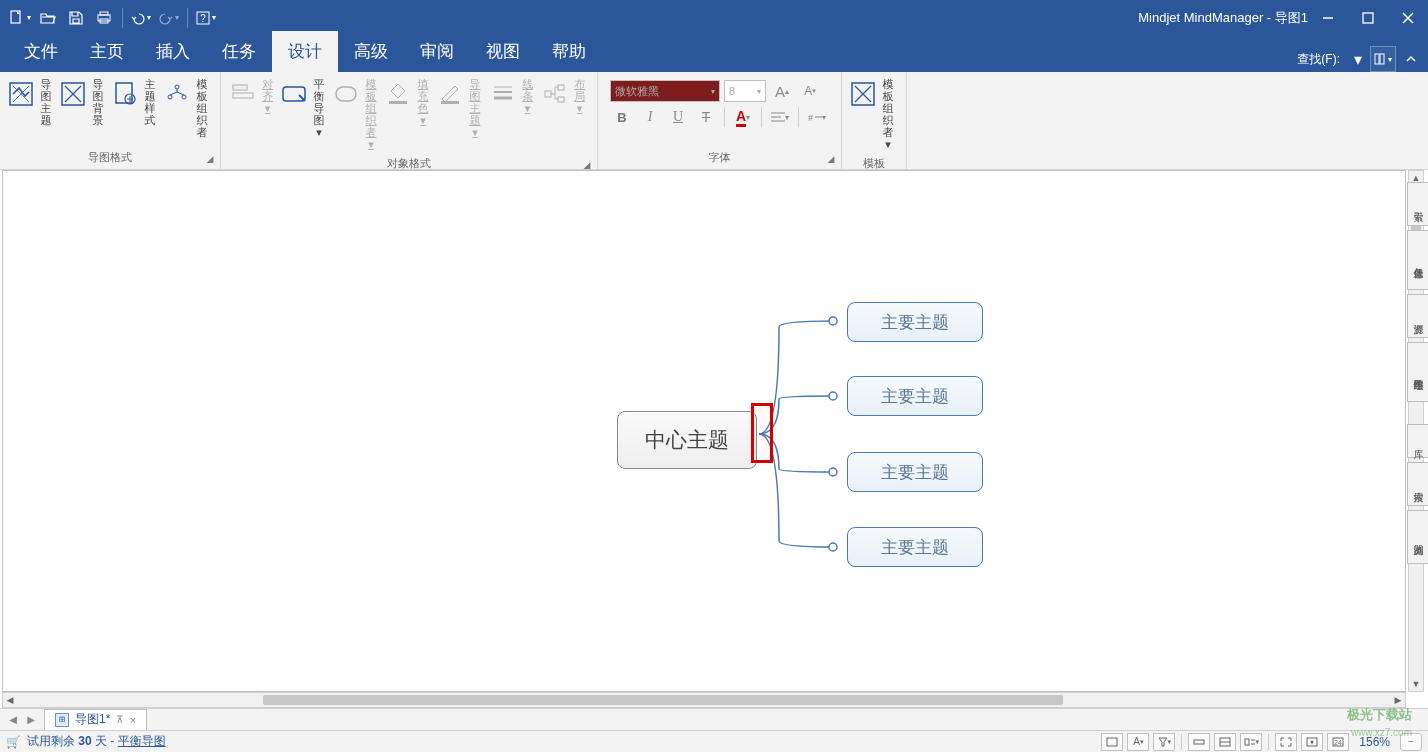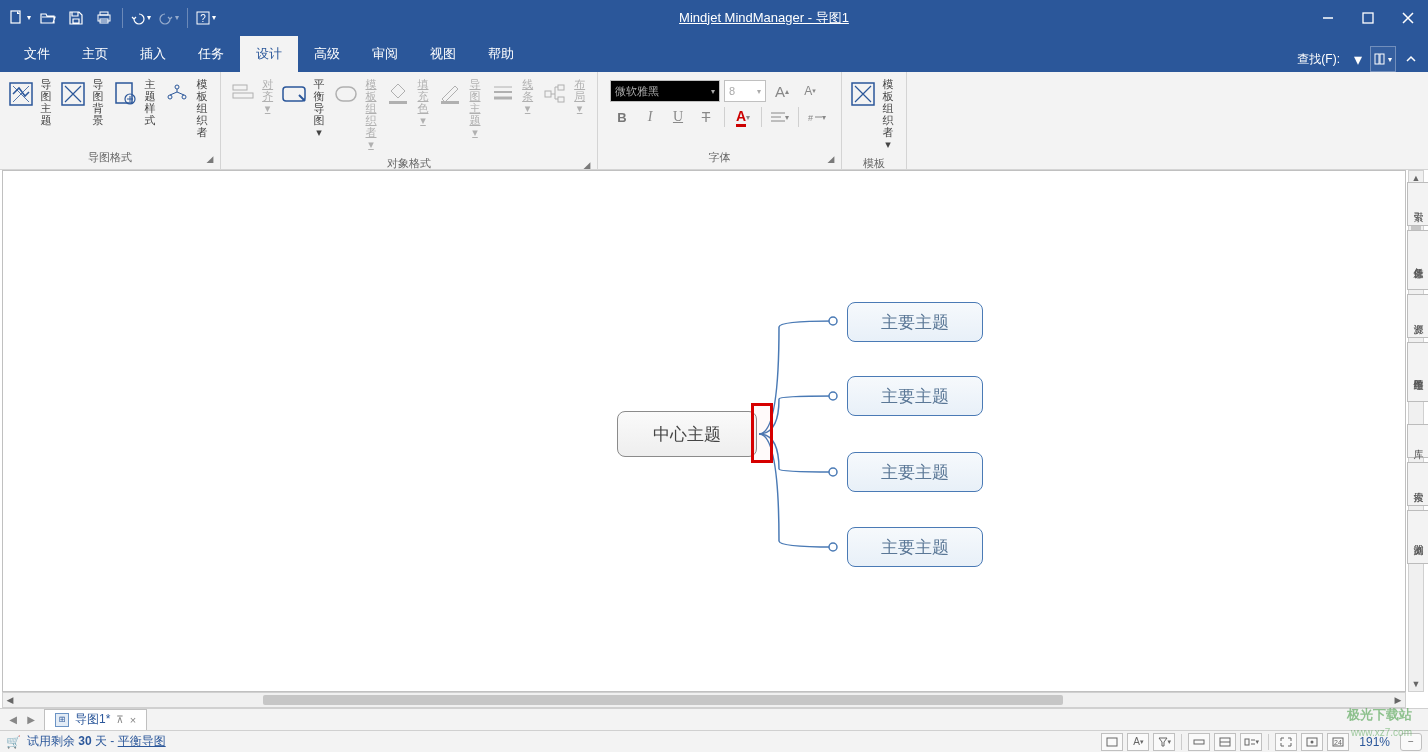--- a/index.html
+++ b/index.html
@@ -5,45 +5,45 @@
 * { margin: 0; padding: 0; box-sizing: border-box; font-family: "Microsoft YaHei", "微软雅黑", sans-serif; }
 body { background: #fff; overflow: hidden; width: 1428px; height: 752px; position: relative; }
 
 
 .titlebar { background: #2b579a; height: 35px; display: flex; align-items: center; color: #fff; font-size: 12px; }
 .titlebar-left { display: flex; align-items: center; gap: 0; padding-left: 6px; }
 .qat-btn { width: 28px; height: 28px; display: flex; align-items: center; justify-content: center; cursor: pointer; color: #fff; }
 .qat-sep { width: 1px; height: 20px; background: rgba(255,255,255,0.3); margin: 0 4px; }
 .qat-dd { display: flex; align-items: center; }
 .qat-dd .caret { font-size: 8px; margin-left: 2px; }
-.titlebar-center { flex: 1; text-align: center; font-size: 13px; text-decoration: underline; }
+.titlebar-center { flex: 1; text-align: right; font-size: 13px; }
 .titlebar-right { display: flex; align-items: center; }
 .win-btn { width: 40px; height: 28px; display: flex; align-items: center; justify-content: center; cursor: pointer; }
 
 
 .menubar { background: #2b579a; height: 37px; display: flex; align-items: flex-end; color: #fff; padding-left: 8px; }
-.menu-tab { padding: 9px 16px; font-size: 13px; cursor: pointer; }
+.menu-tab { padding: 9px 16px; font-size: 17px; cursor: pointer; }
 .menu-tab.active { background: #f3f3f3; color: #2b579a; }
 .menubar-right { margin-left: auto; display: flex; align-items: center; padding-right: 4px; gap: 2px; }
 .find-label { font-size: 12px; margin-right: 6px; }
 .mr-btn { width: 26px; height: 26px; display: flex; align-items: center; justify-content: center; cursor: pointer; border: 1px solid rgba(255,255,255,0.3); background: rgba(255,255,255,0.05); }
 
 
 .ribbon { background: #f3f3f3; height: 98px; border-bottom: 1px solid #d4d4d4; display: flex; }
 .ribbon-group { border-right: 1px solid #d4d4d4; display: flex; flex-direction: column; position: relative; }
 .ribbon-body { flex: 1; display: flex; align-items: flex-start; padding: 4px 6px 0 6px; }
 .ribbon-label { font-size: 11px; color: #666; text-align: center; padding: 3px 0 4px 0; position: relative; }
 .ribbon-launcher { position: absolute; right: 4px; bottom: 3px; width: 12px; height: 12px; font-size: 9px; color: #7a7a7a; cursor: pointer; }
 .big-btn { display: flex; flex-direction: row; align-items: flex-start; width: 52px; padding: 2px 2px; cursor: pointer; gap: 2px; }
 .big-icon { width: 32px; height: 32px; display: flex; align-items: center; justify-content: center; color: #2b579a; font-size: 22px; }
 .big-lbl { font-size: 11px; color: #444; text-align: center; line-height: 1.1; }
 .big-btn.disabled .big-icon, .big-btn.disabled .big-lbl { color: #b0b0b0; text-decoration: underline; }
 .font-controls { display: flex; flex-direction: column; gap: 4px; padding: 4px 6px; }
 .font-row { display: flex; gap: 4px; align-items: center; }
-.font-combo { width: 110px; height: 22px; border: 1px solid #c0c0c0; background: #000000; font-size: 11px; color: #aaa; padding: 0 4px; display: flex; align-items: center; justify-content: space-between; }
+.font-combo { width: 110px; height: 22px; border: 1px solid #c0c0c0; background: #7f1d1d; font-size: 11px; color: #aaa; padding: 0 4px; display: flex; align-items: center; justify-content: space-between; }
 .size-combo { width: 42px; height: 22px; border: 1px solid #c0c0c0; background: #fff; font-size: 11px; color: #aaa; padding: 0 4px; display: flex; align-items: center; justify-content: space-between; }
 .mini-btn { width: 24px; height: 22px; display: flex; align-items: center; justify-content: center; color: #888; font-size: 14px; cursor: pointer; }
 .mini-btn.b { font-weight: bold; font-size: 13px; color: #777; }
 .mini-btn.ital { font-style: italic; font-family: serif; }
 .mini-btn.ul { text-decoration: underline; font-family: serif; }
 .mini-sep { width: 1px; height: 20px; background: #d0d0d0; margin: 0 2px; }
 
 
 .canvas-wrap { position: absolute; top: 170px; left: 2px; right: 22px; bottom: 60px; border: 1px solid #c0c0c0; background: #fff; overflow: hidden; }
 .scroll-v { position: absolute; top: 170px; right: 4px; width: 16px; bottom: 60px; background: #f0f0f0; border: 1px solid #d0d0d0; }
@@ -52,21 +52,21 @@
 .scroll-h { position: absolute; left: 2px; right: 22px; bottom: 44px; height: 16px; background: #f0f0f0; border: 1px solid #d0d0d0; }
 .scroll-h-thumb { position: absolute; top: 2px; bottom: 2px; left: 260px; width: 800px; background: #c6c6c6; border-radius: 2px; }
 .scroll-h-arrow { position: absolute; top: 0; bottom: 0; width: 14px; display: flex; align-items: center; justify-content: center; font-size: 9px; color: #666; }
 
 
 .sidepanel { position: absolute; top: 170px; right: 0; width: 0; }
 .side-tab { position: absolute; right: -1px; width: 22px; height: 44px; border: 1px solid #bcbcbc; background: #f3f3f3; writing-mode: vertical-rl; font-size: 10px; display: flex; align-items: center; justify-content: center; color: #555; cursor: pointer; }
 
 
 .mindmap { position: absolute; left: 0; top: 0; width: 100%; height: 100%; }
-.central { position: absolute; left: 614px; top: 240px; width: 140px; height: 46px; border: 1px solid #8b8b8b; border-radius: 8px; background: linear-gradient(#fafafa,#eee); display: flex; align-items: center; justify-content: center; font-size: 17px; color: #444; }
+.central { position: absolute; left: 614px; top: 240px; width: 140px; height: 58px; border: 1px solid #8b8b8b; border-radius: 8px; background: linear-gradient(#fafafa,#eee); display: flex; align-items: center; justify-content: center; font-size: 21px; color: #444; }
 .red-box { position: absolute; left: 748px; top: 232px; width: 22px; height: 60px; border: 3px solid #d60000; background: rgba(255,0,0,0.02); z-index: 5; }
 .subtopic { position: absolute; width: 136px; height: 40px; border: 1.5px solid #4a7ab5; border-radius: 8px; background: linear-gradient(#f6f9fc,#e8f0f8); display: flex; align-items: center; justify-content: center; font-size: 17px; color: #5a7796; }
 .connectors { position: absolute; left: 0; top: 0; width: 100%; height: 100%; pointer-events: none; }
 .node-dot { fill: #fff; stroke: #4a7ab5; stroke-width: 1.5; }
 
 
 .doctabs { position: absolute; left: 0; right: 0; bottom: 22px; height: 22px; background: #f3f3f3; border-top: 1px solid #d0d0d0; display: flex; align-items: center; padding-left: 4px; }
 .tab-nav { width: 18px; height: 18px; display: flex; align-items: center; justify-content: center; font-size: 10px; color: #888; cursor: pointer; }
 .doc-tab { height: 22px; padding: 0 10px; border: 1px solid #c0c0c0; background: #fff; display: flex; align-items: center; gap: 6px; font-size: 12px; color: #2b579a; cursor: pointer; margin-left: 4px; }
 .doc-tab .x { color: #888; font-size: 11px; cursor: pointer; }
@@ -474,19 +474,19 @@
           <rect x="1" y="1" width="10" height="8" fill="none" stroke="#666"></rect>
           <circle cx="6" cy="5" r="1.5" fill="#666"></circle>
         </svg>
       </div>
     <div class="sb-btn">
         <svg width="12" height="10">
           <rect x="1" y="1" width="10" height="8" fill="none" stroke="#666"></rect>
           <text x="6" y="8" text-anchor="middle" font-size="7" fill="#666">24</text>
         </svg>
       </div>
-    <span class="zoom">191%</span>
+    <span class="zoom">156%</span>
     <div class="sb-btn" style="border-radius:3px;">−</div>
   </div>
 </div>
 
 <div class="watermark">极光下载站</div>
 <div class="watermark2">www.xz7.com</div>
 
 </body></html>

